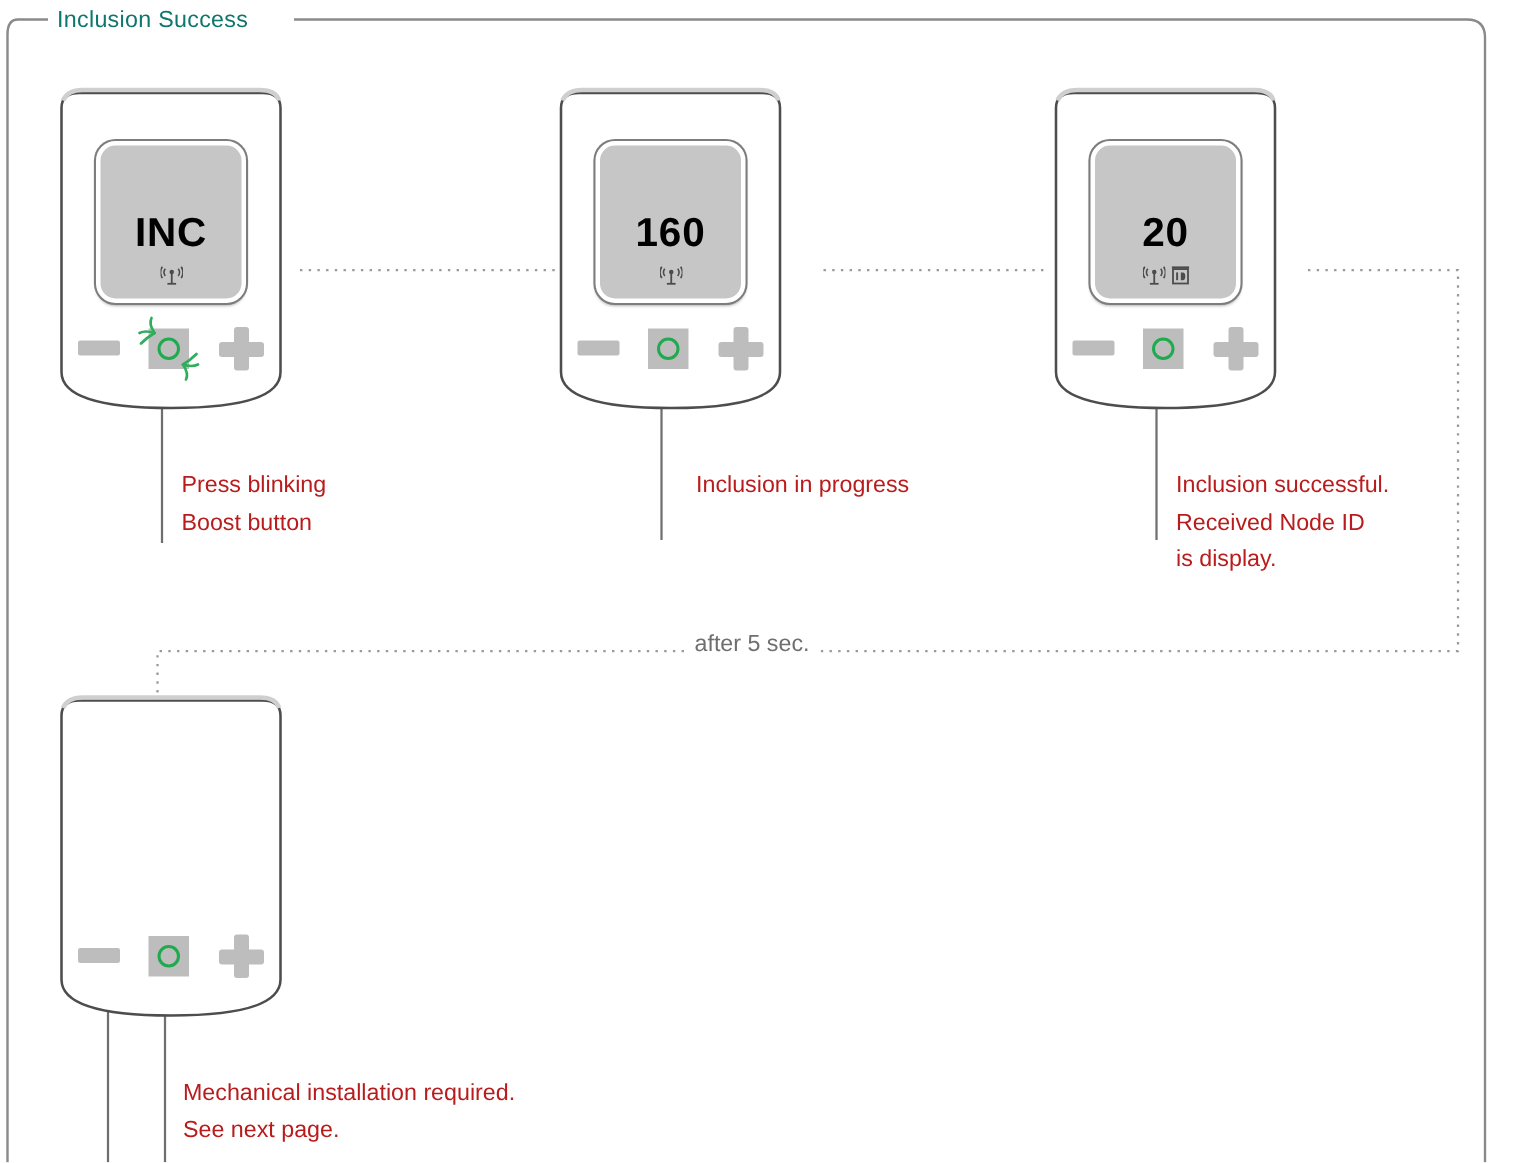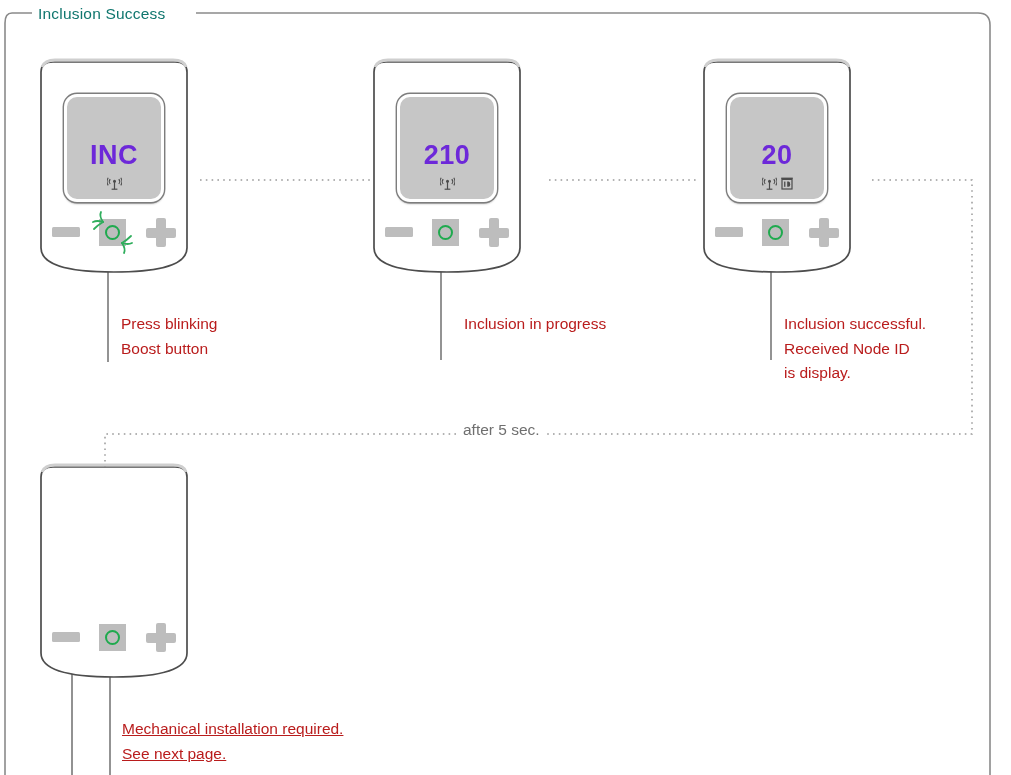--- a/index.html
+++ b/index.html
@@ -63,21 +63,21 @@
     border-radius: 13px;
     box-shadow: 0 0 0 1.4px #7d7d7d, 0 2px 2px rgba(0,0,0,.30);
     display: flex;
     flex-direction: column;
     align-items: center;
     justify-content: center;
   }
   .lcd-value {
     font-size: 27px;
     font-weight: bold;
-    color: #6d28d9;
+    color: #000000;
     letter-spacing: .5px;
     line-height: 1;
     margin-top: 14px;
   }
   .lcd-icons {
     position: absolute;
     bottom: 8px;
     left: 0;
     width: 100%;
     display: flex;
@@ -231,21 +231,21 @@
     </div>
   </div>
 
   <div class="device" style="left:360px; top:58px;">
     <svg class="body-svg" viewBox="0 0 174 228">
       <path d="M 14 14 Q 14 4 26 4 L 148 4 Q 160 4 160 14 L 160 190
                Q 160 214 87 214 Q 14 214 14 190 Z" fill="#ffffff" stroke="#4d4d4d" stroke-width="1.7"></path>
       <path d="M 15 9 Q 18 2 28 2 L 146 2 Q 157 2 159 9" fill="none" stroke="#cfcfcf" stroke-width="3"></path>
     </svg>
     <div class="lcd">
-      <div class="lcd-value">210</div>
+      <div class="lcd-value">160</div>
       <div class="lcd-icons">
         <svg width="15" height="14" viewBox="0 0 15 14">
           <path d="M3.2 2.2 Q1.3 4.6 3.2 7" fill="none" stroke="#4c4c4c" stroke-width="1.1"></path>
           <path d="M1.2 0.8 Q-1.2 4.6 1.2 8.4" fill="none" stroke="#4c4c4c" stroke-width="1.1"></path>
           <path d="M11.8 2.2 Q13.7 4.6 11.8 7" fill="none" stroke="#4c4c4c" stroke-width="1.1"></path>
           <path d="M13.8 0.8 Q16.2 4.6 13.8 8.4" fill="none" stroke="#4c4c4c" stroke-width="1.1"></path>
           <circle cx="7.5" cy="4.3" r="1.5" fill="#4c4c4c"></circle>
           <rect x="6.9" y="4.3" width="1.2" height="8" fill="#4c4c4c"></rect>
           <rect x="4.6" y="11.6" width="5.8" height="1.2" fill="#4c4c4c"></rect>
         </svg>
@@ -312,18 +312,18 @@
 
   <div class="callout" style="left:121px; top:312px;">Press blinking
 Boost button</div>
 
   <div class="callout" style="left:464px; top:312px;">Inclusion in progress</div>
 
   <div class="callout" style="left:784px; top:312px;">Inclusion successful.
 Received Node ID
 is display.</div>
 
-  <div class="callout" style="left:122px; top:717px;text-decoration:underline;">Mechanical installation required.
+  <div class="callout" style="left:122px; top:717px;">Mechanical installation required.
 See next page.</div>
 
   <div class="after-label" style="left:456px; top:421px;">after 5 sec.</div>
 
 </div>
 
 </body></html>

